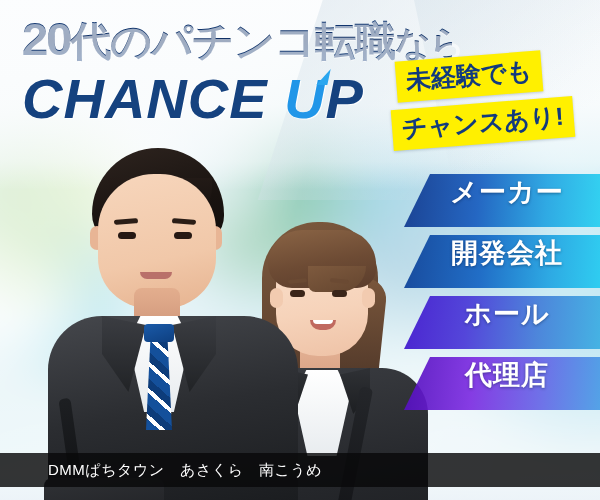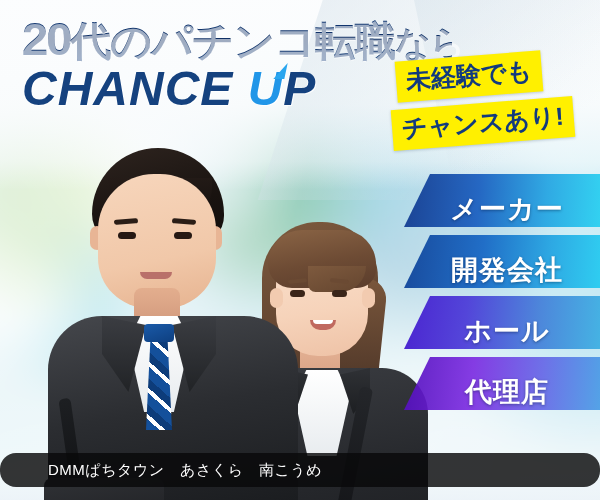--- a/index.html
+++ b/index.html
@@ -186,22 +186,22 @@
   }
   .h-line1{
     font-size:41px;font-weight:700;letter-spacing:-1px;line-height:1.05;
     background:linear-gradient(180deg,#123a76 0%,#0f2f63 55%,#16407d 100%);
     -webkit-background-clip:text;background-clip:text;color:transparent;
     text-shadow:0 1px 0 rgba(255,255,255,.6);
   }
   .h-line1 .num{font-size:47px;letter-spacing:-2px;}
   .h-line1 .sm{font-size:35px;}
   .h-line2{
-    margin-top:2px;
-    font-size:48px;font-weight:700;font-style:italic;letter-spacing:1px;
+    margin-top:8px;
+    font-size:56px;font-weight:700;font-style:italic;letter-spacing:1px;
     color:#15427f;line-height:1.0;
     text-shadow:1px 1px 0 rgba(255,255,255,.85),-1px 0 0 rgba(255,255,255,.6);
   }
   .h-line2 .up-u{
     color:#2196e8;position:relative;display:inline-block;
   }
   .h-line2 .up-u:after{
     content:"";position:absolute;right:-3px;top:-2px;
     width:0;height:0;border-left:11px solid transparent;
     border-bottom:16px solid #2aa6ef;transform:skewX(-12deg);
@@ -216,35 +216,35 @@
     white-space:nowrap;display:inline-block;
     box-shadow:0 1px 3px rgba(0,40,90,.22);
   }
   .badge1{transform:rotate(-4.5deg);}
   .badge2{transform:rotate(-4.5deg);margin-top:6px;margin-left:-4px;}
 
   
   .chips{position:absolute;right:0;top:174px;z-index:8;width:196px;}
   .chip{
     position:relative;height:53px;margin-bottom:8px;
-    display:flex;align-items:flex-end;justify-content:center;
+    display:flex;align-items:flex-start;justify-content:center;
     clip-path:polygon(26px 0,100% 0,100% 100%,0 100%);
     box-shadow:0 1px 4px rgba(0,30,70,.18);
   }
   .chip-label{
     color:#fff;font-size:27px;font-weight:700;letter-spacing:1px;
     text-shadow:0 1px 3px rgba(0,25,60,.45);
     white-space:nowrap;padding-left:10px;
   }
 
   
   .credit{
     position:absolute;left:0;top:453px;width:600px;height:34px;z-index:9;
     background:rgba(8,8,10,.82);
-    display:flex;align-items:center;border-radius:16px;
+    display:flex;align-items:center;
   }
   .credit span{
     color:#fff;font-size:15px;letter-spacing:.5px;padding-left:48px;
     white-space:pre;
   }
 </style>
 </head>
 <body>
 
 <div class="banner">

